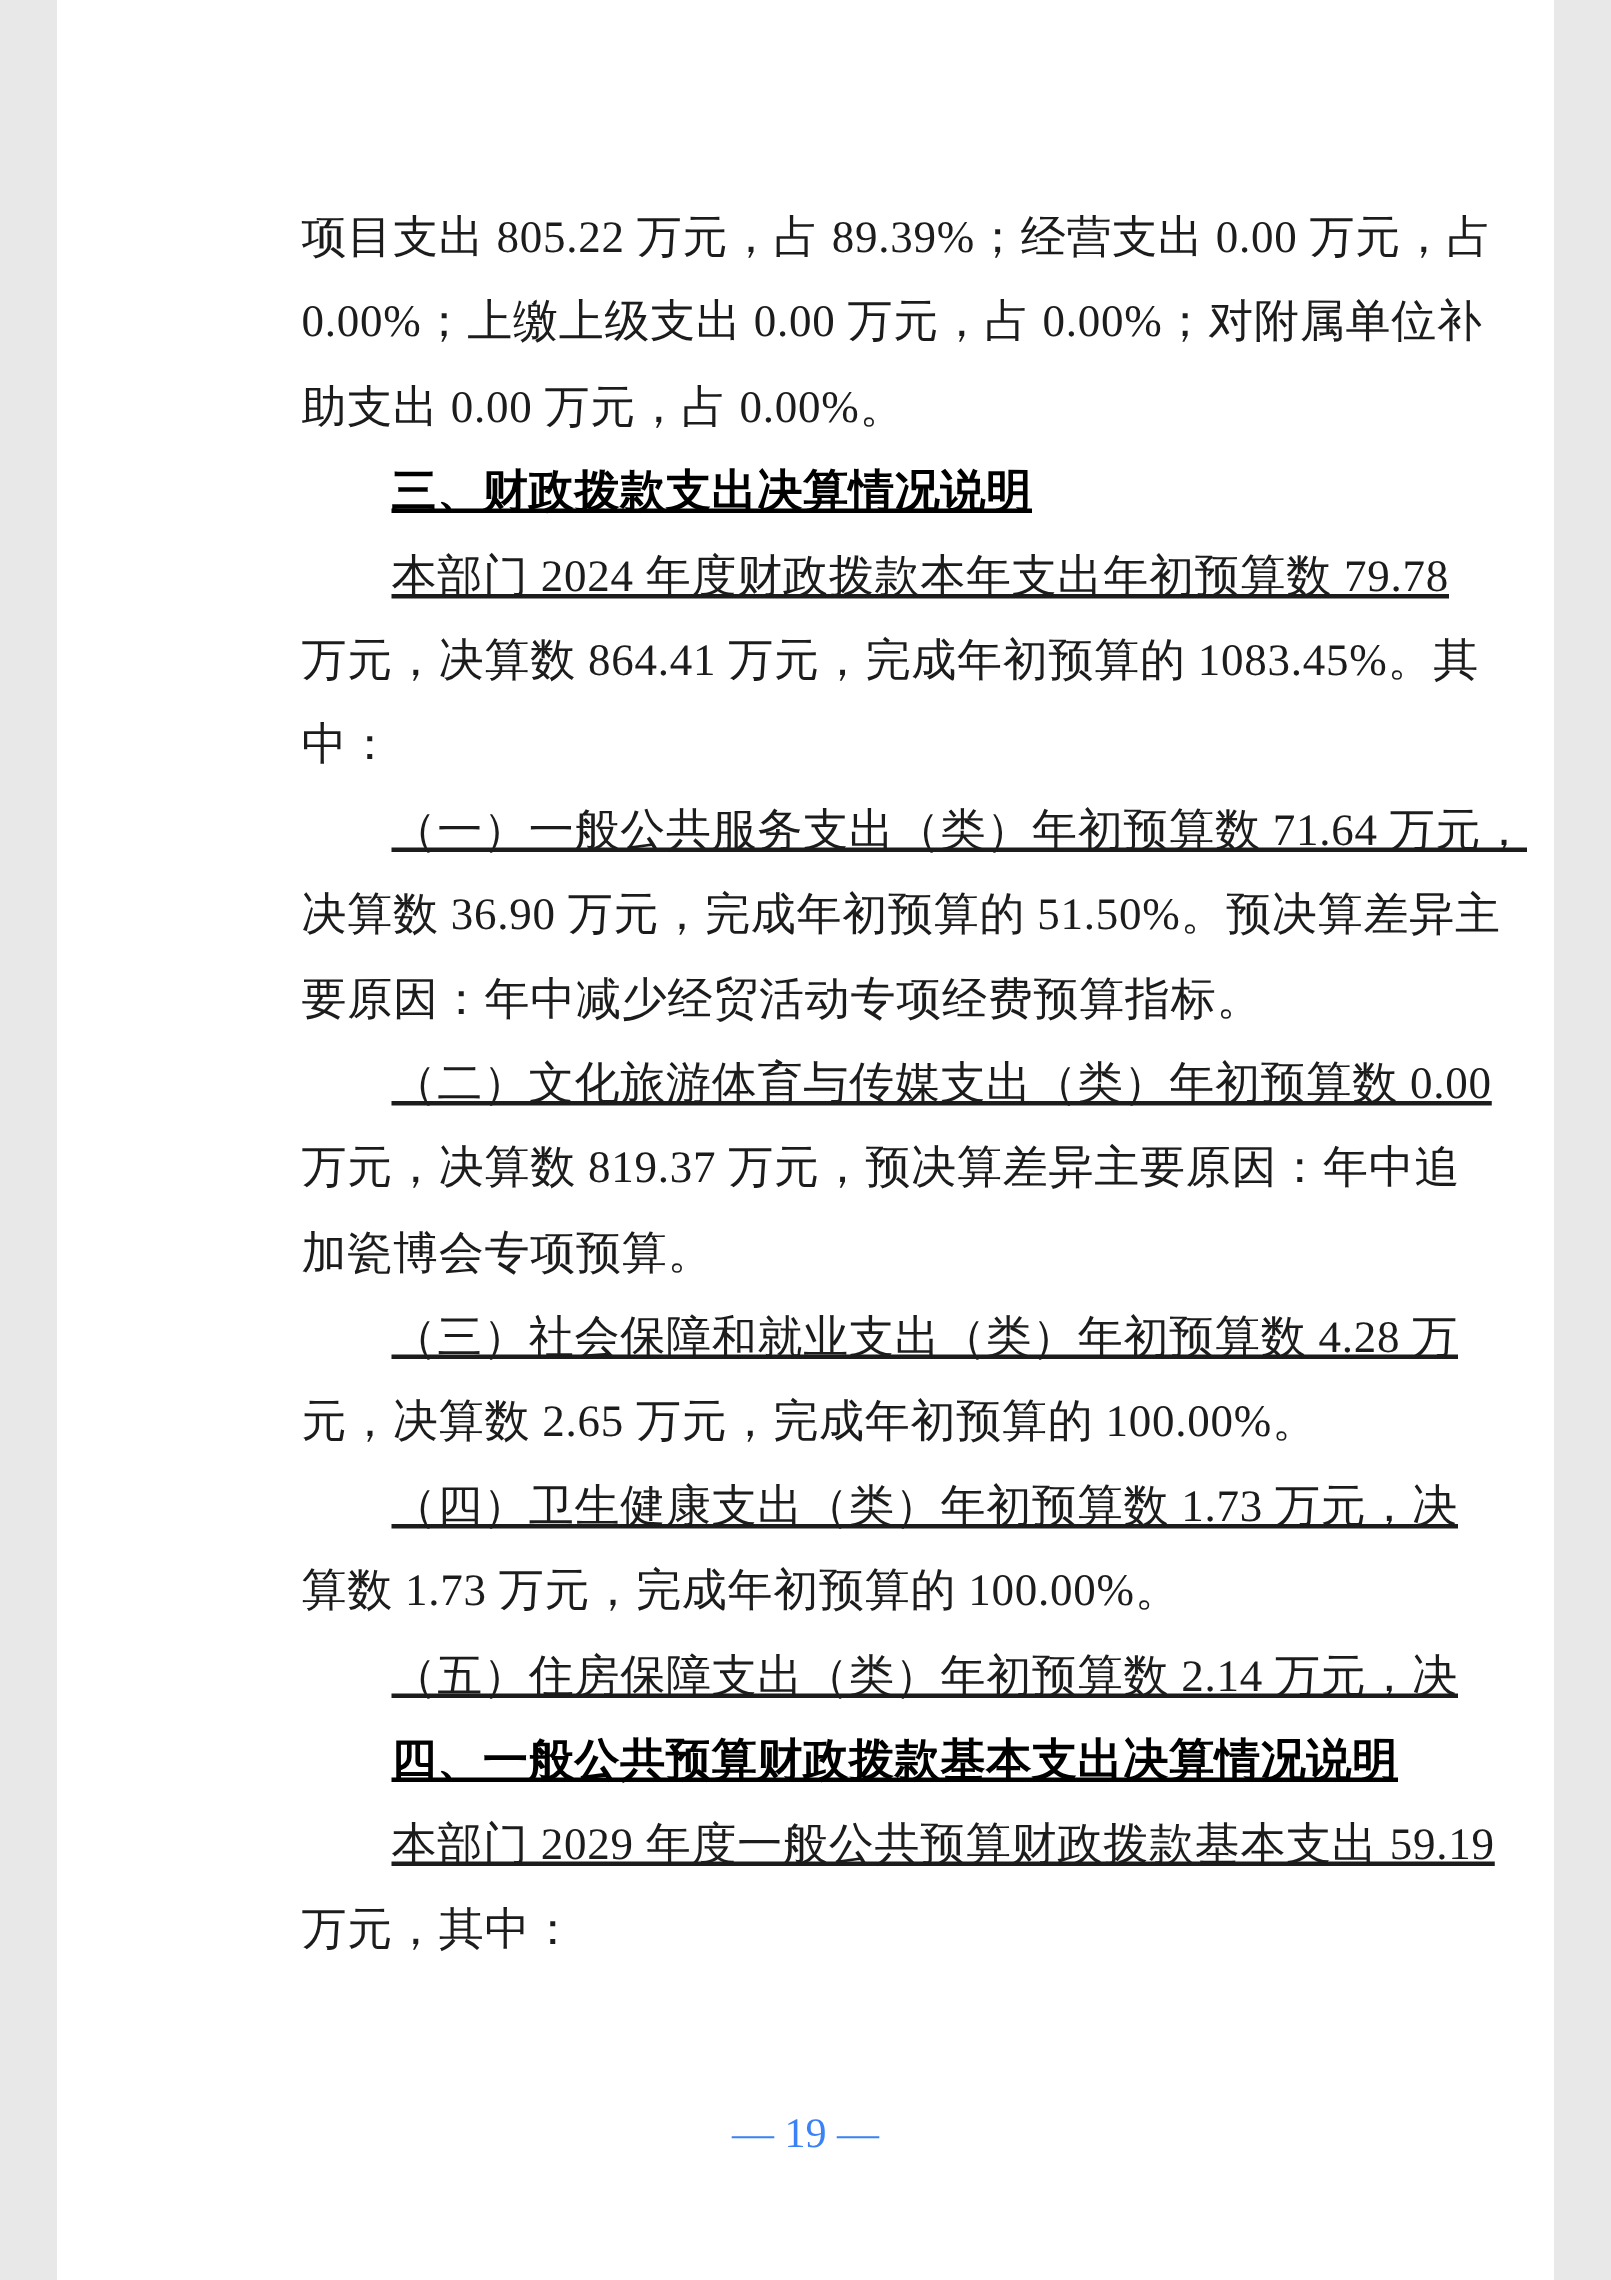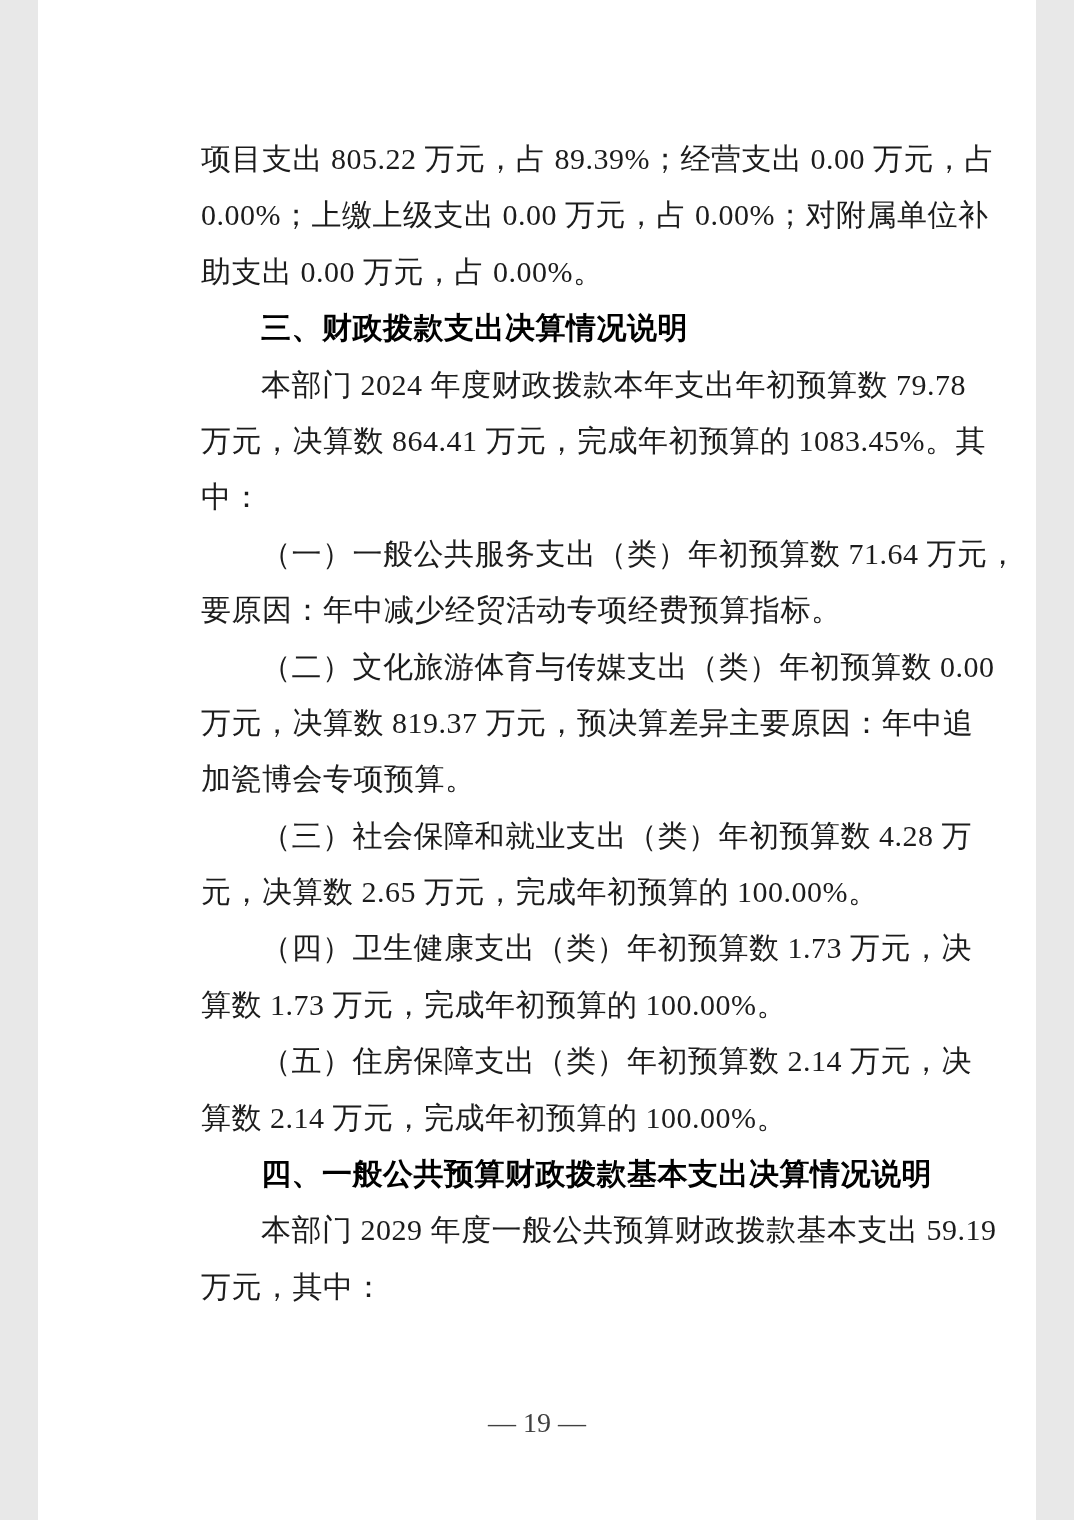--- a/index.html
+++ b/index.html
@@ -33,61 +33,62 @@
     text-justify: inter-character;
     white-space: nowrap;
     overflow: visible;
   }
   .line.last {
     text-align: right;
     text-align-last: left;
   }
   .line.indent {
     text-indent: 60px;
+    text-decoration: underline;
   }
   .line.heading {
     font-family: "Liberation Sans", "DejaVu Sans", sans-serif;
     font-weight: 700;
     color: #000000;
     text-align: left;
     text-align-last: left;
   }
   .footer {
     position: absolute;
     top: 1403px;
     left: 0;
     width: 100%;
     text-align: center;
     font-size: 28px;
     line-height: 40px;
-    color: #404040;
+    color: #3b82f6;
     font-family: "Liberation Serif", "DejaVu Serif", serif;
   }
 </style>
 </head>
 <body>
 
 <div class="page">
   <div class="doc-body">
       <div class="line">项目支出 805.22 万元，占 89.39%；经营支出 0.00 万元，占</div>
       <div class="line">0.00%；上缴上级支出 0.00 万元，占 0.00%；对附属单位补</div>
       <div class="line last">助支出 0.00 万元，占 0.00%。</div>
       <div class="line heading indent last">三、财政拨款支出决算情况说明</div>
       <div class="line indent">本部门 2024 年度财政拨款本年支出年初预算数 79.78</div>
       <div class="line">万元，决算数 864.41 万元，完成年初预算的 1083.45%。其</div>
       <div class="line last">中：</div>
       <div class="line indent">（一）一般公共服务支出（类）年初预算数 71.64 万元，</div>
+      <div class="line">决算数 36.90 万元，完成年初预算的 51.50%。预决算差异主</div>
       <div class="line last">要原因：年中减少经贸活动专项经费预算指标。</div>
       <div class="line indent">（二）文化旅游体育与传媒支出（类）年初预算数 0.00</div>
       <div class="line">万元，决算数 819.37 万元，预决算差异主要原因：年中追</div>
       <div class="line last">加瓷博会专项预算。</div>
       <div class="line indent">（三）社会保障和就业支出（类）年初预算数 4.28 万</div>
       <div class="line last">元，决算数 2.65 万元，完成年初预算的 100.00%。</div>
       <div class="line indent">（四）卫生健康支出（类）年初预算数 1.73 万元，决</div>
       <div class="line last">算数 1.73 万元，完成年初预算的 100.00%。</div>
       <div class="line indent">（五）住房保障支出（类）年初预算数 2.14 万元，决</div>
-      <div class="line last">算数 2.14 万元，完成年初预算的 100.00%。</div>
       <div class="line heading indent last">四、一般公共预算财政拨款基本支出决算情况说明</div>
       <div class="line indent">本部门 2029 年度一般公共预算财政拨款基本支出 59.19</div>
       <div class="line last">万元，其中：</div>
     </div>
   <div class="footer">— 19 —</div>
 </div>
 
 </body></html>

